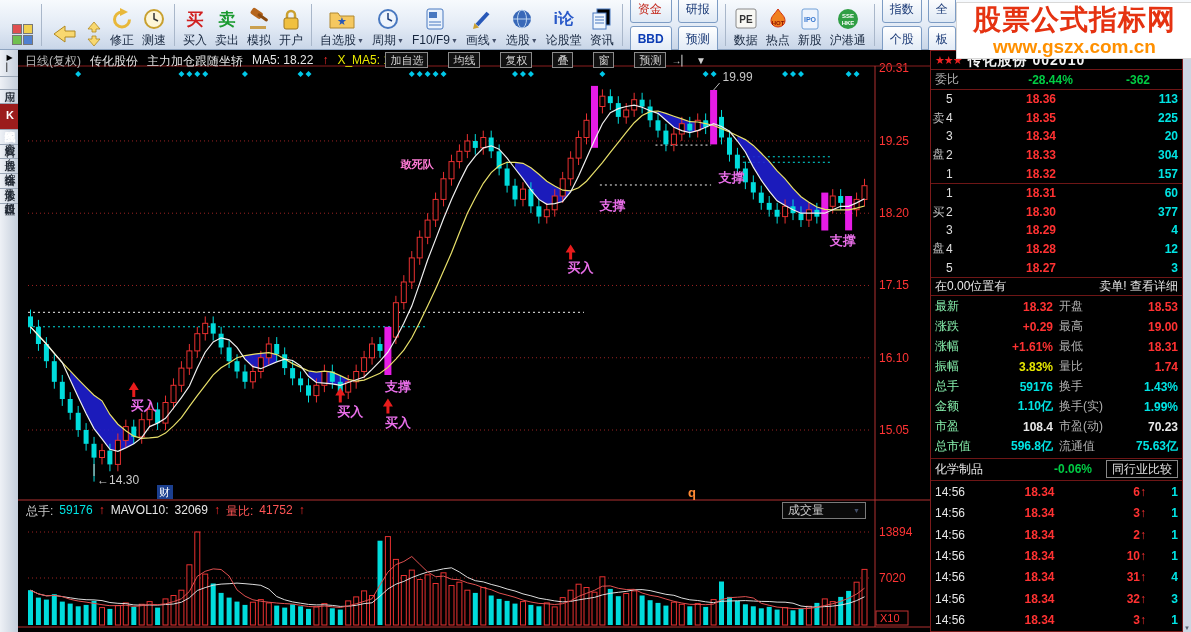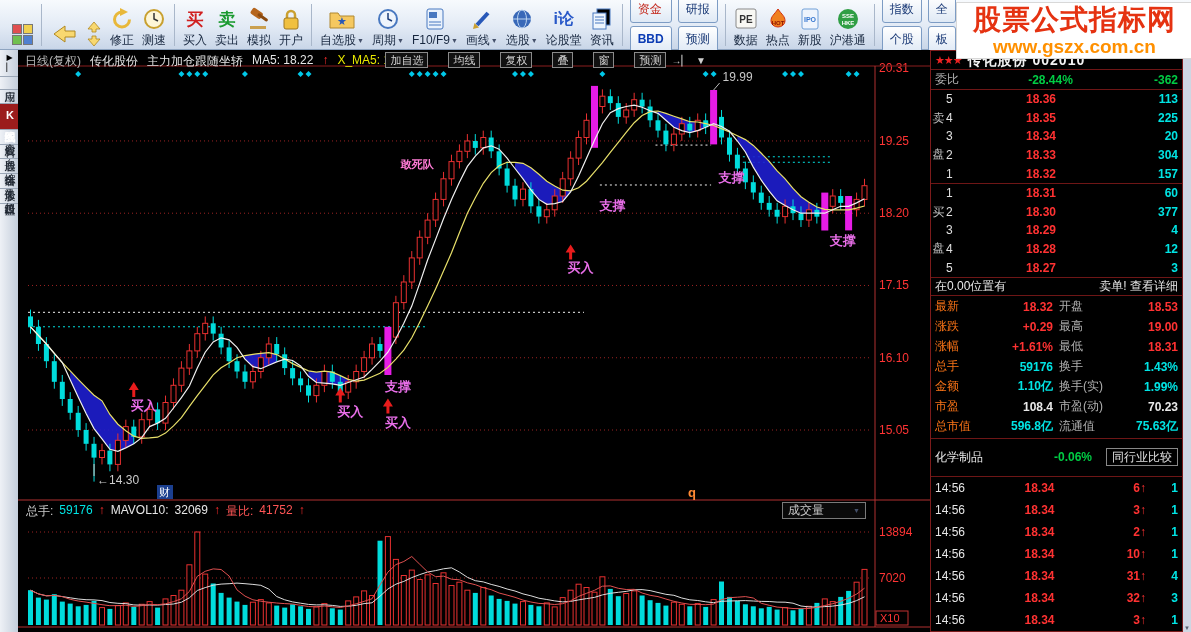--- a/index.html
+++ b/index.html
@@ -57,41 +57,41 @@
   
   #panel{position:absolute;left:930px;top:50px;width:253px;height:582px;background:#000;
     border:1px solid #7c1b1b;box-sizing:border-box;display:flex;flex-direction:column;
     font-size:12px;color:#ddd;overflow:hidden;}
   .p-title{height:17px;display:flex;align-items:center;gap:6px;padding:1px 4px 0;flex:none;}
   .p-title .stars{color:#e22;font-size:11px;letter-spacing:-1px;}
   .p-title .ptxt{color:#f2f2f2;font-weight:bold;font-size:14px;letter-spacing:1px;}
   .p-weibi{height:19px;display:flex;align-items:center;border-top:1px solid #6e1616;padding:0 4px;flex:none;}
   .p-weibi .lbl{color:#b5b5b5;width:40px;}
   .p-weibi .val{color:#00cc44;font-weight:bold;flex:1;text-align:center;}
-  .p-weibi .diff{color:#00cc44;font-weight:bold;width:52px;text-align:right;}
+  .p-weibi .diff{color:#00cc44;font-weight:bold;width:52px;text-align:left;}
   .p-book{display:flex;border-top:1px solid #6e1616;flex:none;}
   .side-lbl{width:15px;display:flex;flex-direction:column;justify-content:space-evenly;
     align-items:center;color:#c0c0c0;font-size:12px;}
   .book-rows{flex:1;display:flex;flex-direction:column;}
   .book-row{height:18.6px;display:flex;align-items:center;padding-right:4px;}
   .book-row .n{width:18px;color:#e0e0e0;text-align:left;}
   .book-row .p{flex:1;text-align:center;color:#ff3232;font-weight:bold;}
   .book-row .q{width:60px;text-align:right;color:#00e4e4;font-weight:bold;}
   .p-pos{height:17px;display:flex;justify-content:space-between;align-items:center;
     border-top:1px solid #6e1616;padding:0 4px;color:#e8e8e8;flex:none;font-size:12px;}
   #stats{border-top:1px solid #6e1616;padding:1px 4px;flex:none;}
   .stat-row{height:20px;display:flex;align-items:center;}
-  .stat-row .sl{color:#f97316;width:46px;}
+  .stat-row .sl{color:#86efac;width:46px;}
   .stat-row .sv{width:72px;text-align:right;font-weight:bold;}
   .stat-row .sl2{color:#b0b0b0;width:62px;padding-left:6px;}
   .stat-row .sv2{flex:1;text-align:right;font-weight:bold;}
   .c-red{color:#ff3232;} .c-cyan{color:#00e4e4;} .c-green{color:#00cc44;}
   .c-yellow{color:#e8e800;} .c-white{color:#e8e8e8;}
   .p-industry{height:21px;display:flex;align-items:center;border-top:1px solid #6e1616;
-    padding:8px 4px;gap:6px;flex:none;}
+    padding:0 4px;gap:6px;flex:none;}
   .p-industry .iname{color:#e8e8e8;}
   .p-industry .ichg{color:#00cc44;font-weight:bold;flex:1;text-align:right;padding-right:8px;}
   .p-industry .ibtn{border:1px solid #888;padding:0 5px;height:16px;line-height:16px;color:#e0e0e0;}
   #trades{flex:1;display:flex;flex-direction:column;border-top:1px solid #6e1616;padding:0 4px;}
   .trade-row{flex:1;display:flex;align-items:center;}
   .trade-row .tt{width:44px;color:#e6e6e6;}
   .trade-row .tp{flex:1;text-align:center;color:#ff3232;font-weight:bold;}
   .trade-row .tv{width:40px;text-align:right;color:#ff3232;font-weight:bold;}
   .trade-row .ta{width:12px;color:#ff3232;font-weight:bold;}
   .trade-row .tc{width:26px;text-align:right;color:#00e4e4;font-weight:bold;}
@@ -892,20 +892,26 @@
           <span class="sl2">最高</span>
           <span class="sv2 c-red">19.00</span>
         </div>
         <div class="stat-row">
           <span class="sl">涨幅</span>
           <span class="sv c-red">+1.61%</span>
           <span class="sl2">最低</span>
           <span class="sv2 c-red">18.31</span>
         </div>
         <div class="stat-row">
+          <span class="sl">振幅</span>
+          <span class="sv c-yellow">3.83%</span>
+          <span class="sl2">量比</span>
+          <span class="sv2 c-red">1.74</span>
+        </div>
+        <div class="stat-row">
           <span class="sl">总手</span>
           <span class="sv c-cyan">59176</span>
           <span class="sl2">换手</span>
           <span class="sv2 c-cyan">1.43%</span>
         </div>
         <div class="stat-row">
           <span class="sl">金额</span>
           <span class="sv c-cyan">1.10亿</span>
           <span class="sl2">换手(实)</span>
           <span class="sv2 c-cyan">1.99%</span>

